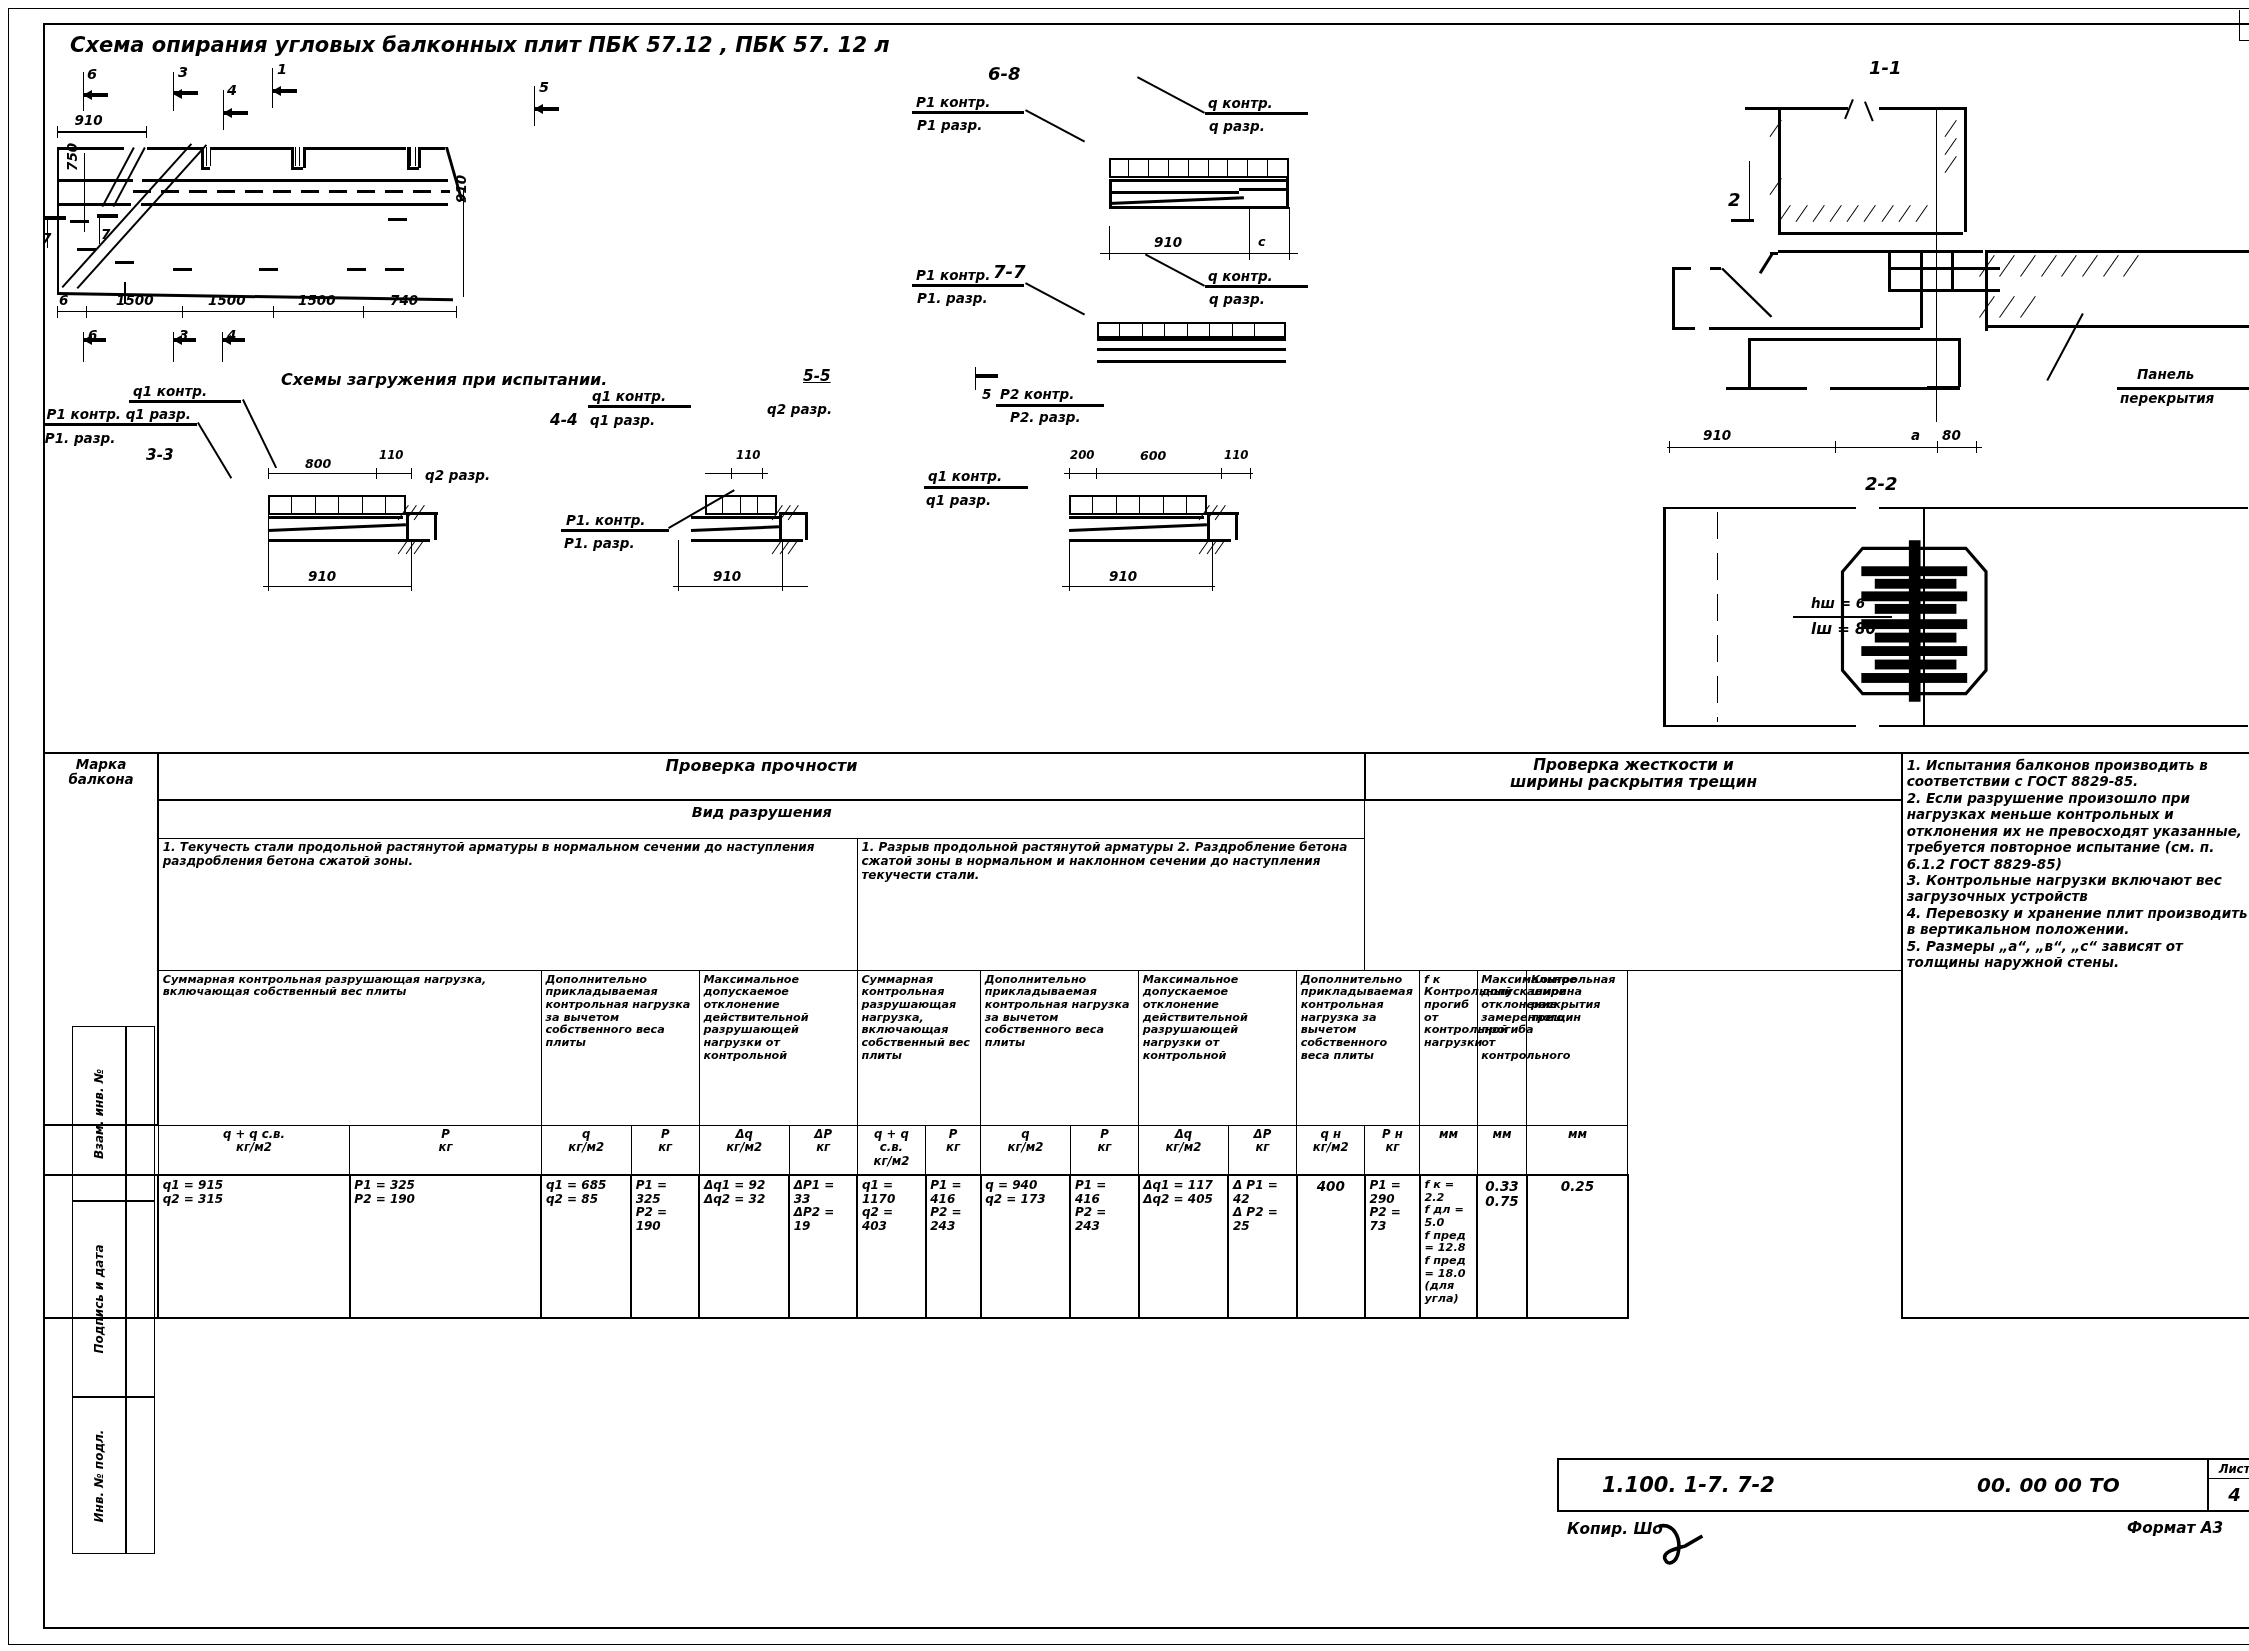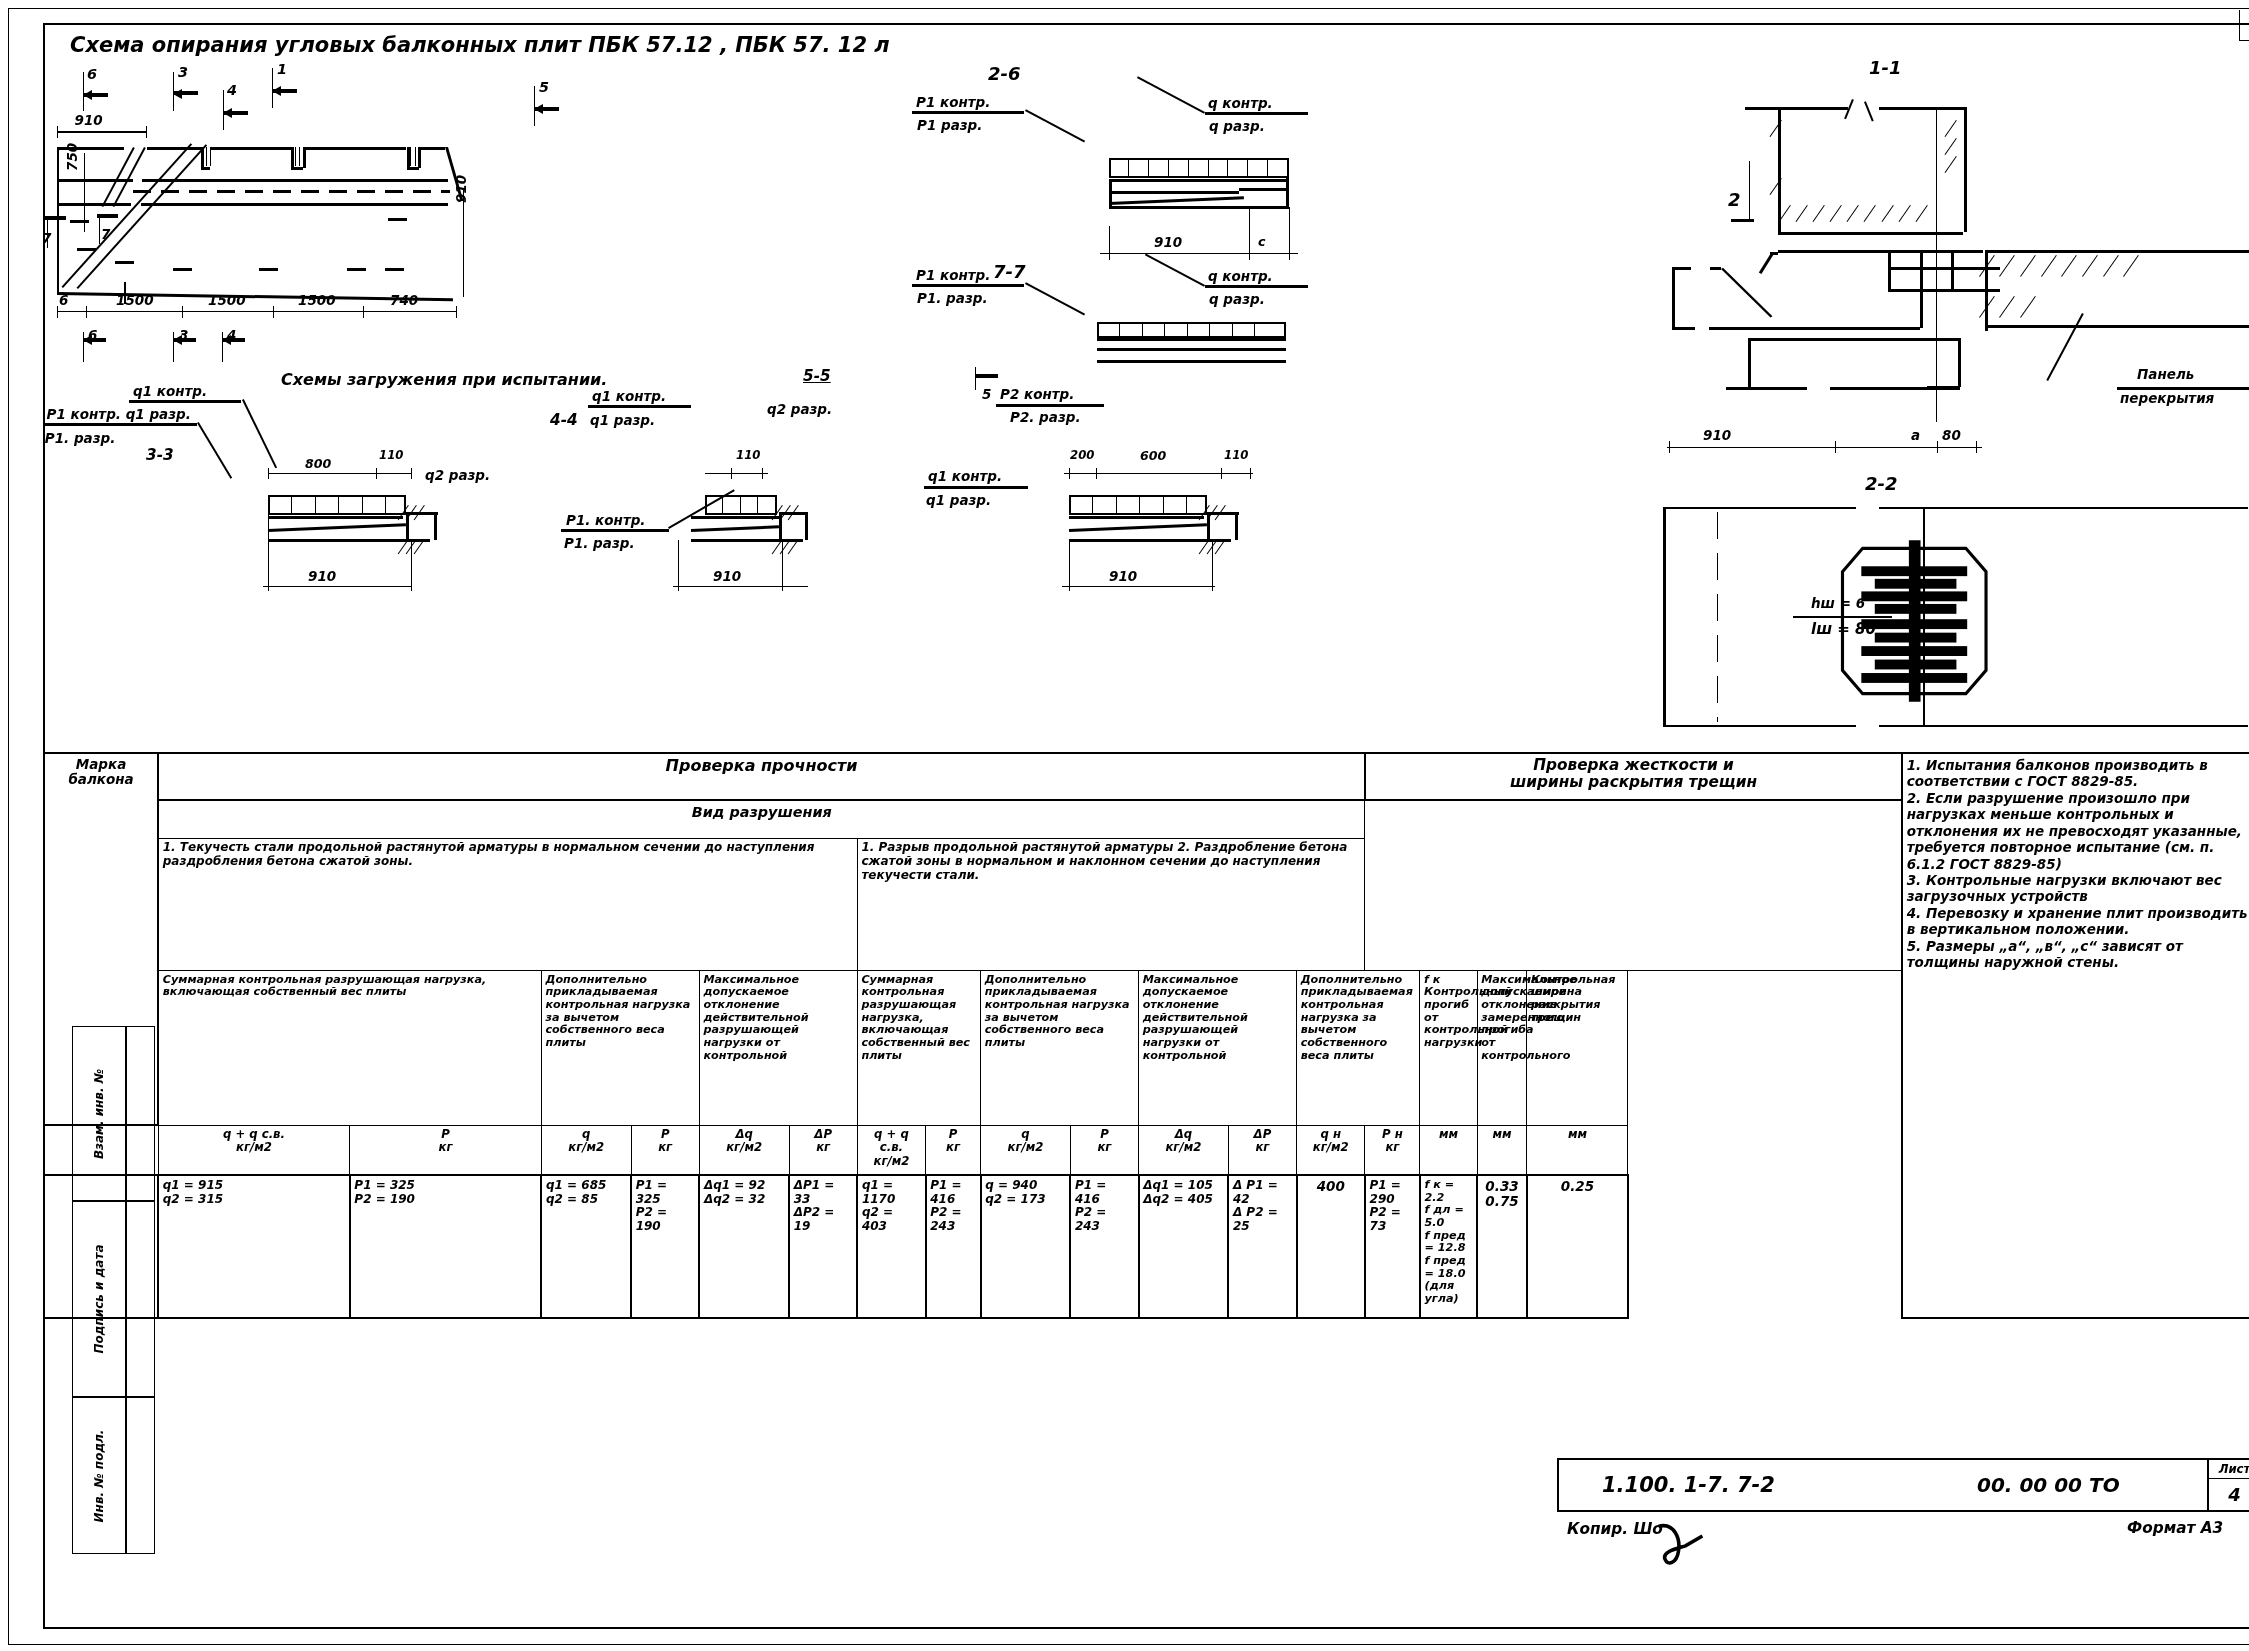--- a/index.html
+++ b/index.html
@@ -337,21 +337,21 @@
         <i style="left:8px;top:39px;height:18px;"></i>
       <i style="left:16px;top:39px;height:18px;"></i>
     </div>
     <div class="dim" style="left:1019px;top:563px;width:153px;"></div>
     <div class="vl" style="left:1026px;top:517px;height:51px;width:0.9px;"></div>
     <div class="vl" style="left:1169px;top:517px;height:51px;width:0.9px;"></div>
     <div class="lbl" style="left:1066px;top:545px;font-size:13.5px;">910</div>
   </div>
 
   <div>
-    <div class="lbl" style="left:945px;top:40px;font-size:18px;">2-6</div>
+    <div class="lbl" style="left:945px;top:40px;font-size:18px;">6-8</div>
     <div class="lbl" style="left:873px;top:71px;font-size:13.5px;">Р1 контр.</div>
     <div class="hl" style="left:869px;top:88px;width:112px;height:2.2px;"></div>
     <div class="lbl" style="left:874px;top:94px;font-size:13.5px;">Р1 разр.</div>
     <div style="position:absolute;left:982px;top:88px;width:1.8px;height:67px;background:#000;transform:rotate(-62deg);transform-origin:top left;"></div>
     <div class="lbl" style="left:1165px;top:72px;font-size:13.5px;">q контр.</div>
     <div class="hl" style="left:1162px;top:89px;width:103px;height:2.2px;"></div>
     <div class="lbl" style="left:1166px;top:95px;font-size:13.5px;">q разр.</div>
     <div style="position:absolute;left:1162px;top:89px;width:1.8px;height:76px;background:#000;transform:rotate(118deg);transform-origin:top left;"></div>
 
     <div style="position:absolute;left:1066px;top:135px;width:180px;height:20px;border:2.2px solid #000;box-sizing:border-box;"></div>
@@ -675,21 +675,21 @@
     <td class="mid outerb" style="white-space:pre-line;font-size:12px;">ΔР1 = 33
 ΔР2 = 19</td>
     <td class="mid outerb" style="white-space:pre-line;font-size:12px;">q1 = 1170
 q2 = 403</td>
     <td class="mid outerb" style="white-space:pre-line;font-size:12px;">Р1 = 416
 Р2 = 243</td>
     <td class="mid outerb" style="white-space:pre-line;font-size:12px;">q = 940
 q2 = 173</td>
     <td class="mid outerb" style="white-space:pre-line;font-size:12px;">Р1 = 416
 Р2 = 243</td>
-    <td class="mid outerb" style="white-space:pre-line;font-size:12px;">Δq1 = 105
+    <td class="mid outerb" style="white-space:pre-line;font-size:12px;">Δq1 = 117
 Δq2 = 405</td>
     <td class="mid outerb" style="white-space:pre-line;font-size:12px;">Δ Р1 = 42
 Δ Р2 = 25</td>
     <td class="ctr outerb" style="font-size:13.5px;">400</td>
     <td class="mid outerb" style="white-space:pre-line;font-size:12px;">Р1 = 290
 Р2 = 73</td>
     <td class="mid outerb" style="white-space:pre-line;font-size:11.2px;">f к = 2.2
 f дл = 5.0
 f пред = 12.8
 f пред = 18.0 (для угла)</td>

